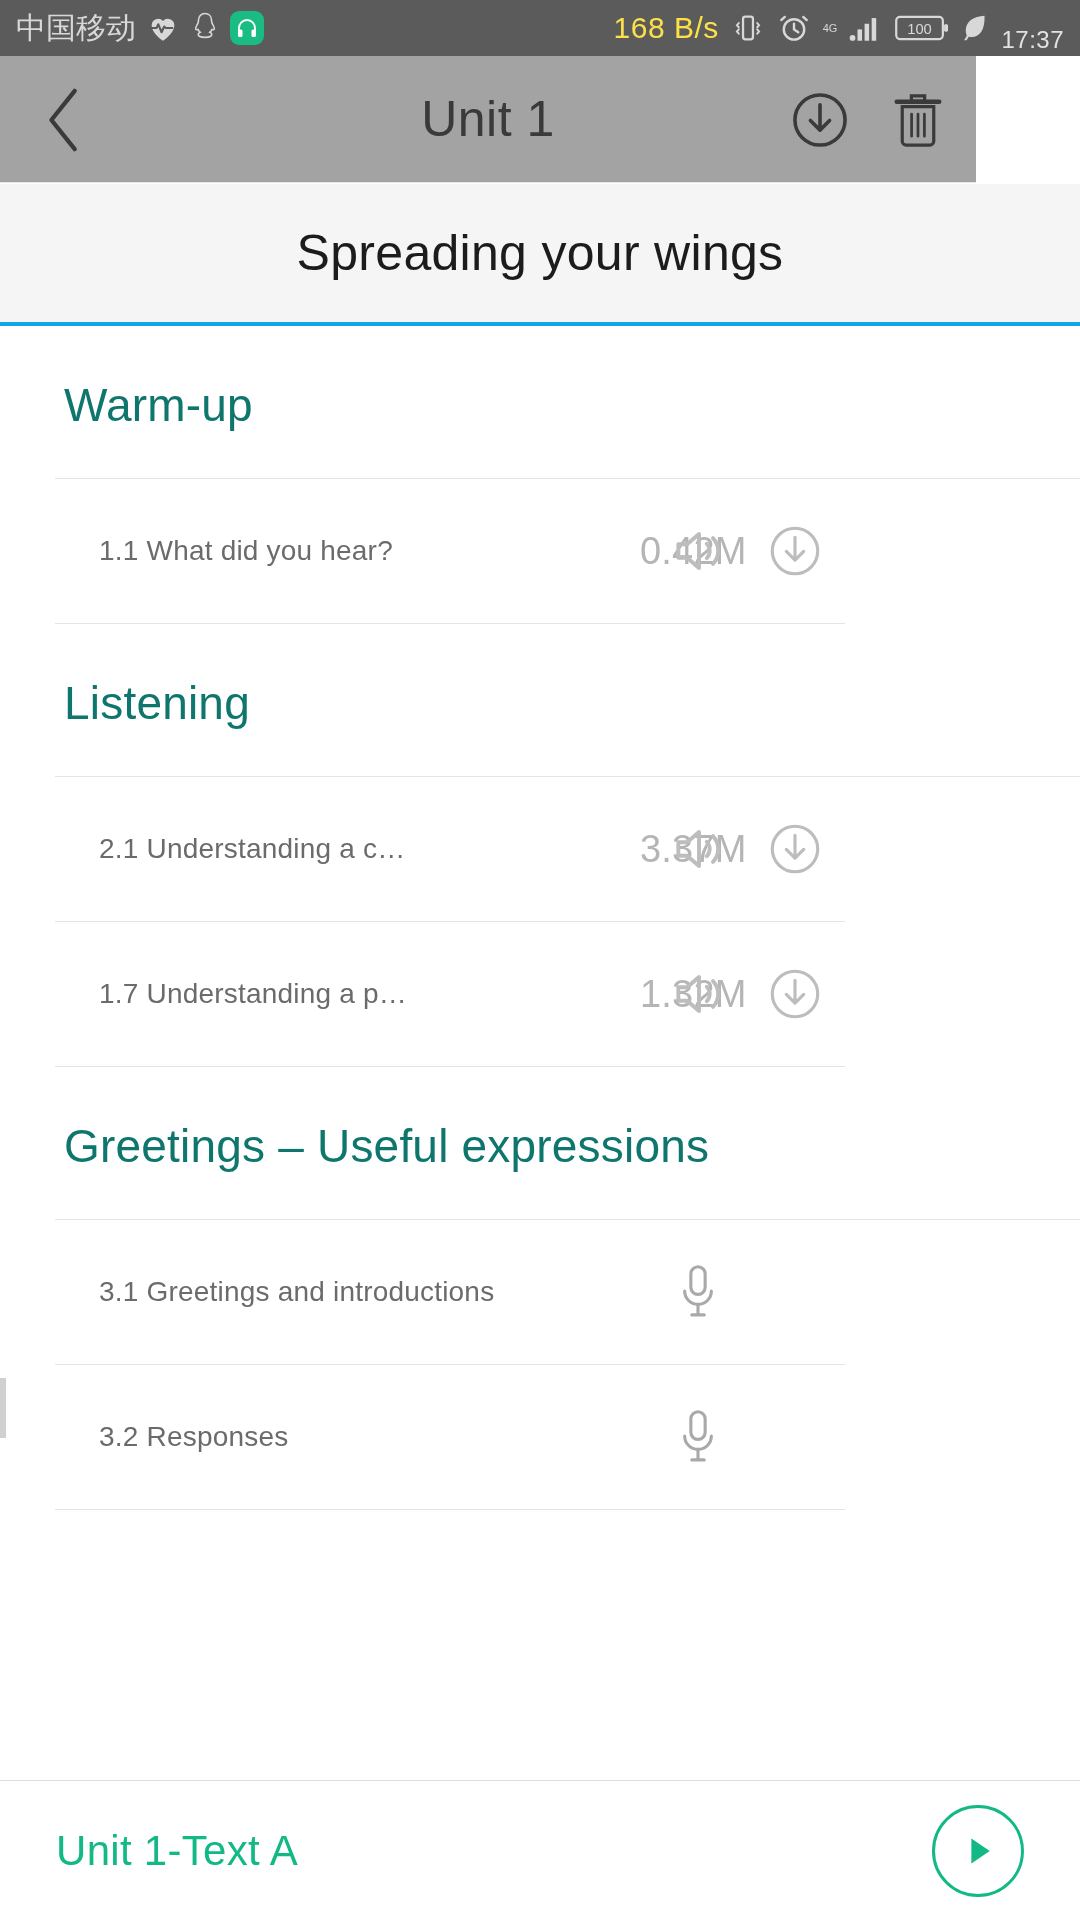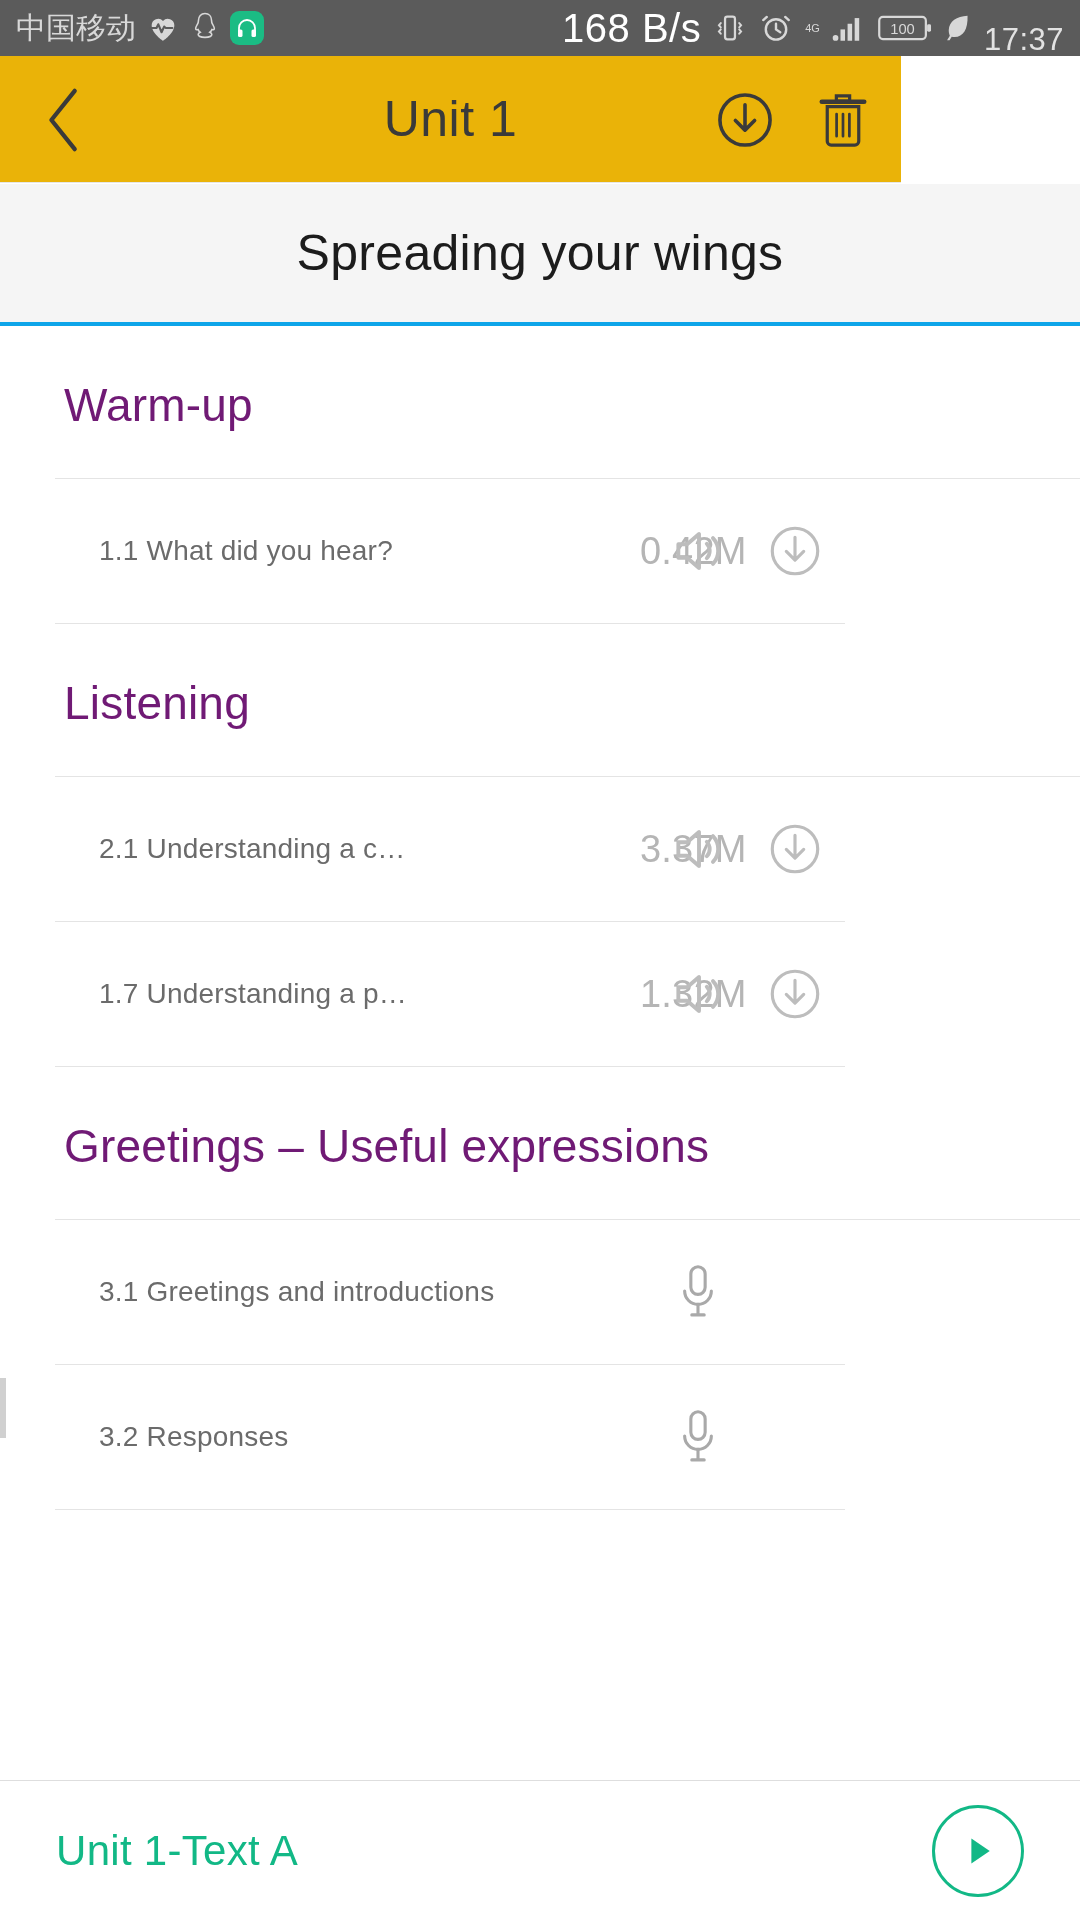--- a/index.html
+++ b/index.html
@@ -18,34 +18,34 @@
     display: flex; align-items: center;
     padding: 5px 16px;
     color: #dcdcdc;
   }
   .sb-left { display: flex; align-items: center; gap: 10px; }
   .sb-carrier { font-size: 30px; letter-spacing: 0px; color: #d8d8d8; }
   .sb-right {
     margin-left: auto;
     display: flex; align-items: center; gap: 12px;
   }
-  .sb-speed { font-size: 40px; color: #ffffff; letter-spacing: 0.5px; }
-  .sb-time { font-size: 31px; color: #e2e2e2; letter-spacing: 0.5px; margin-top: 24px; }
+  .sb-speed { font-size: 30px; color: #fde047; letter-spacing: 0.5px; }
+  .sb-time { font-size: 24px; color: #e2e2e2; letter-spacing: 0.5px; margin-top: 24px; }
   .sb-4g { font-size: 11px; color: #d8d8d8; line-height: 1; text-align:center; }
   .icon-wrap { display: inline-flex; align-items: center; justify-content: center; }
   .hp-app {
     width: 34px; height: 34px; border-radius: 9px;
     background: #1bbc84; display:inline-flex; align-items:center; justify-content:center;
   }
 
   
   .appbar {
     position: absolute; top: 56px; left: 0;
-    width: 901px; height: 127px;
-    background: #eab308;
+    width: 976px; height: 127px;
+    background: #a3a3a3;
     display: flex; align-items: center;
     border-bottom: 1px solid #e6e6e6;
   }
   .back-btn {
     position: absolute; left: 20px; top: 0; height: 127px;
     width: 90px; display: flex; align-items: center; justify-content: center;
   }
   .appbar-title {
     width: 100%; text-align: center;
     font-size: 50px; color: #3a3a3a; font-weight: 400;
@@ -71,21 +71,21 @@
 
   
   .list {
     position: absolute; top: 326px; left: 0;
     width: 1080px; height: 1390px;
     background: #ffffff;
     overflow: hidden;
   }
   .section-head {
     padding: 52px 8px 46px 64px;
-    font-size: 46px; color: #701a75; font-weight: 400; letter-spacing: 0.2px;
+    font-size: 46px; color: #0f766e; font-weight: 400; letter-spacing: 0.2px;
   }
   .section-rule {
     height: 1px; background: #e4e4e4;
     margin-left: 55px; margin-right: 0px;
   }
   .row {
     position: relative;
     height: 144px;
     display: flex; align-items: center;
     padding-left: 99px;

